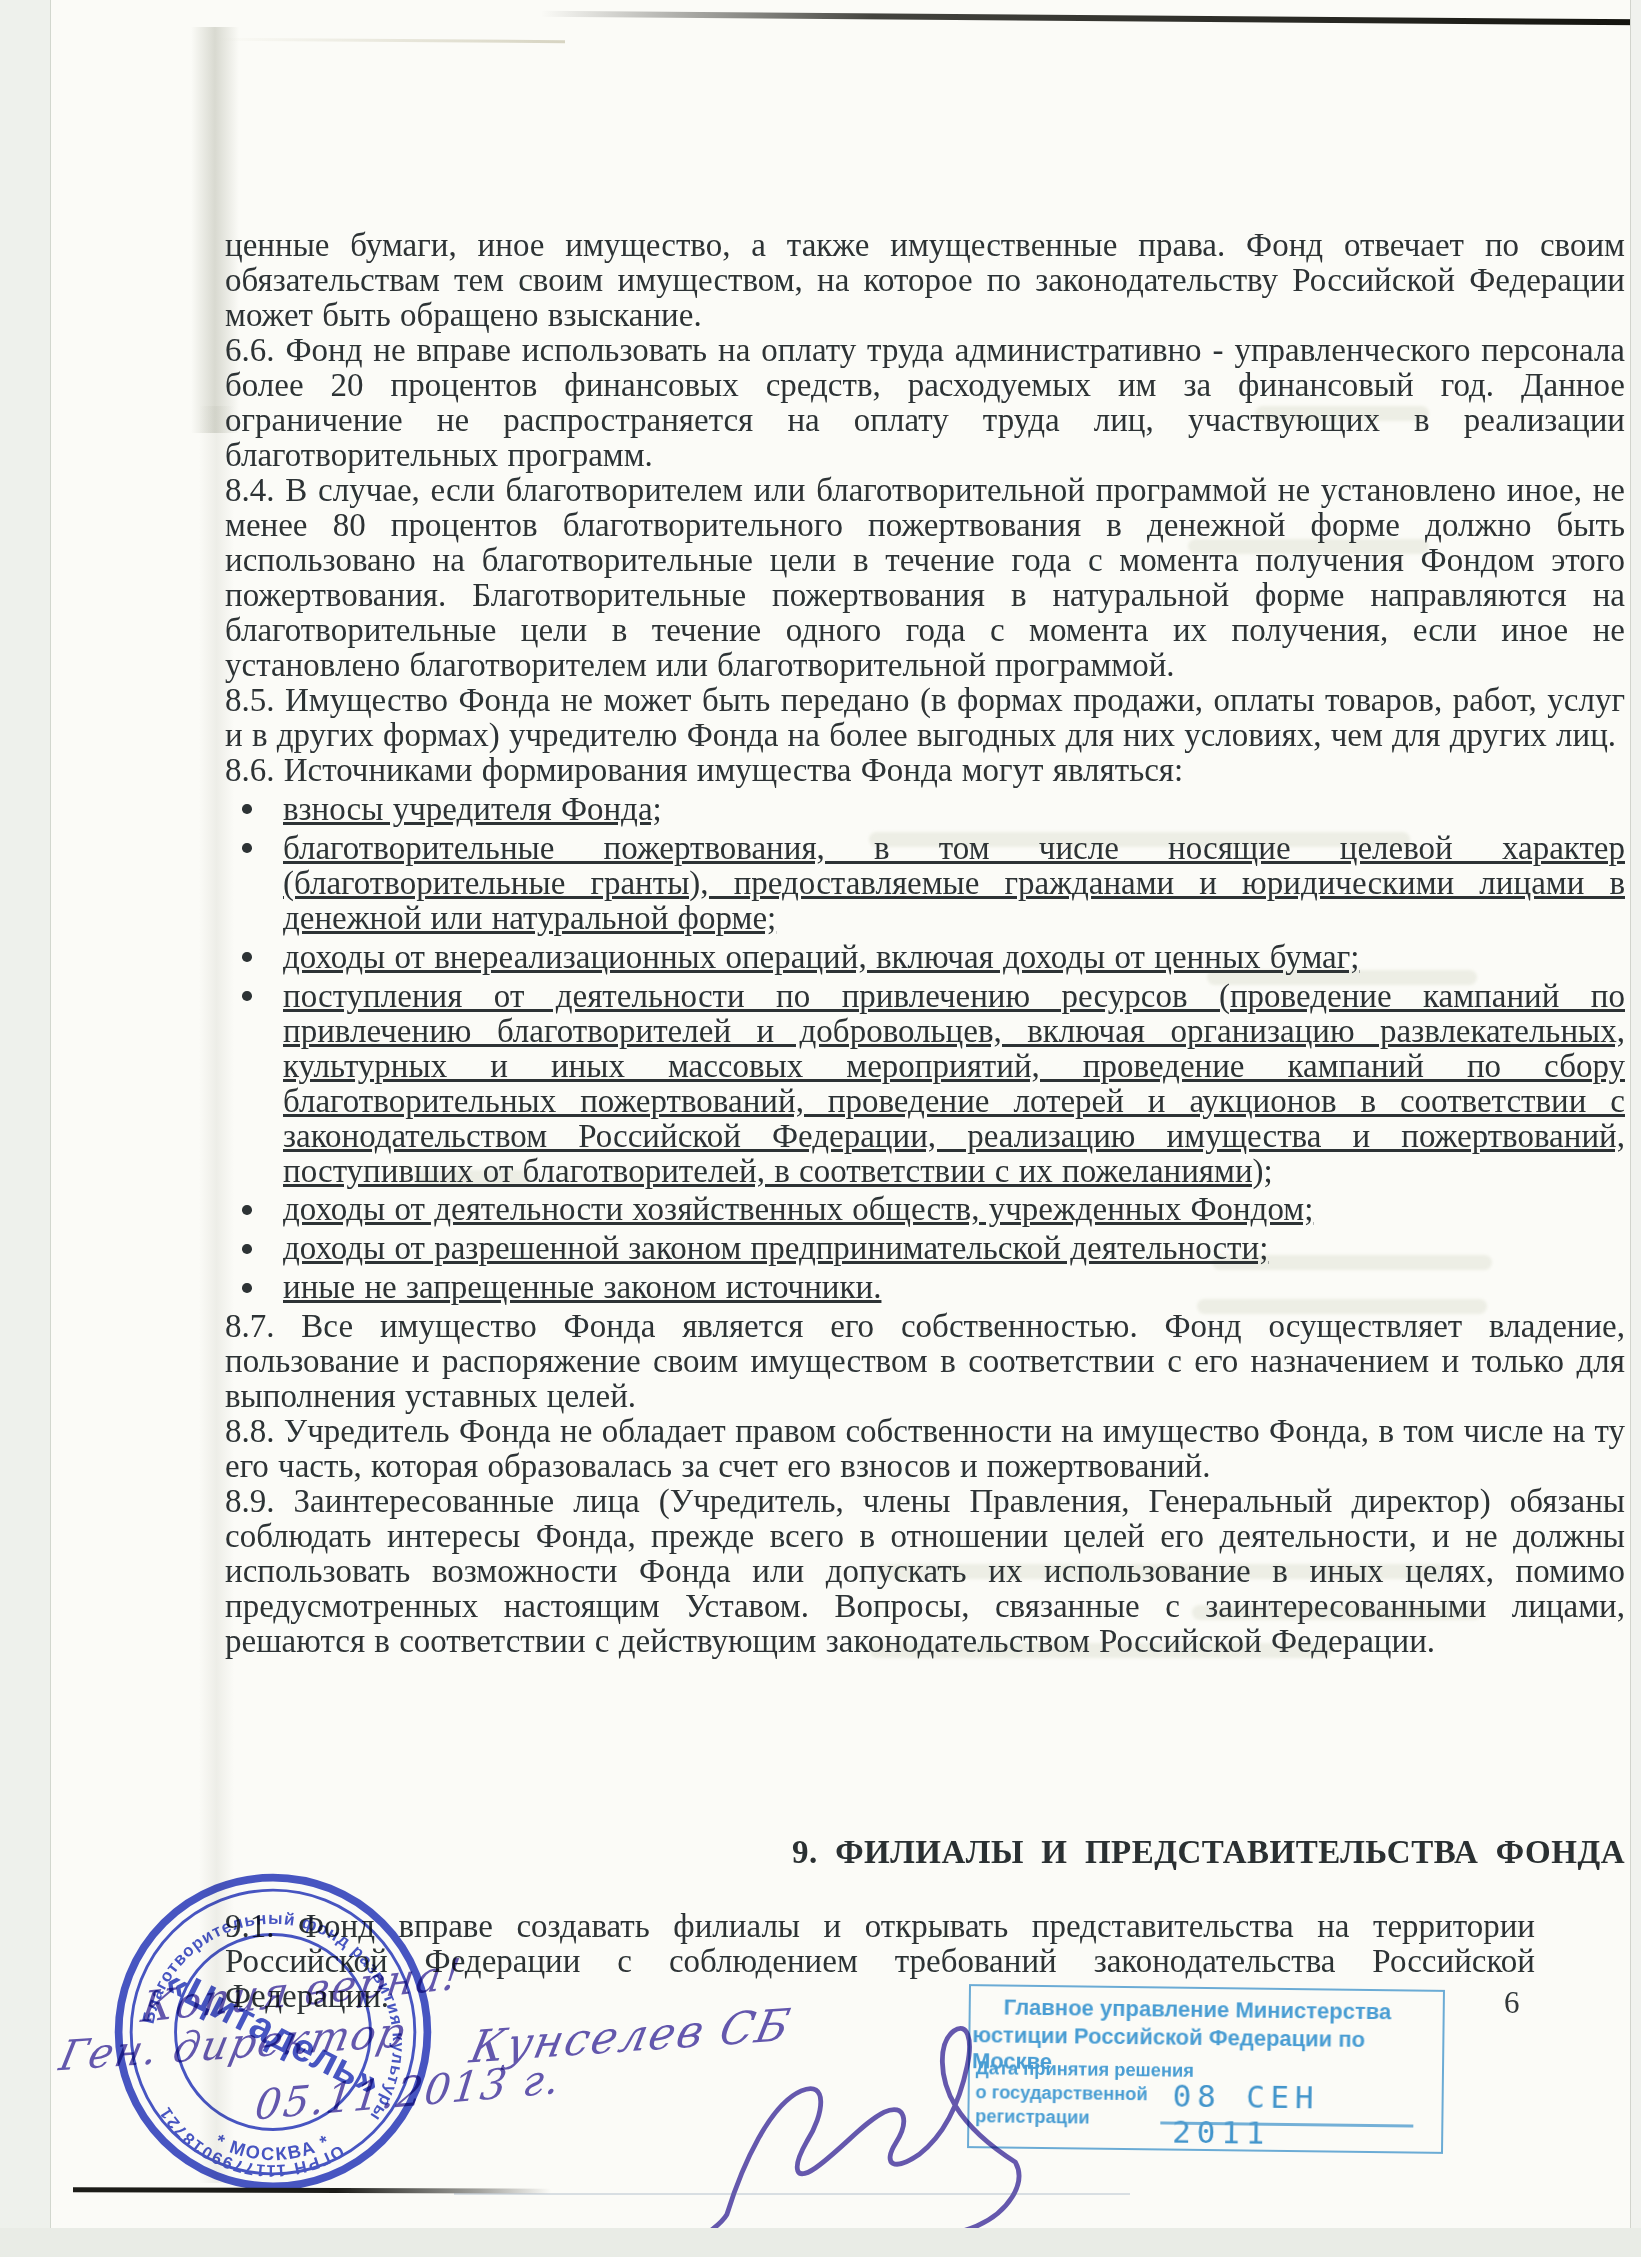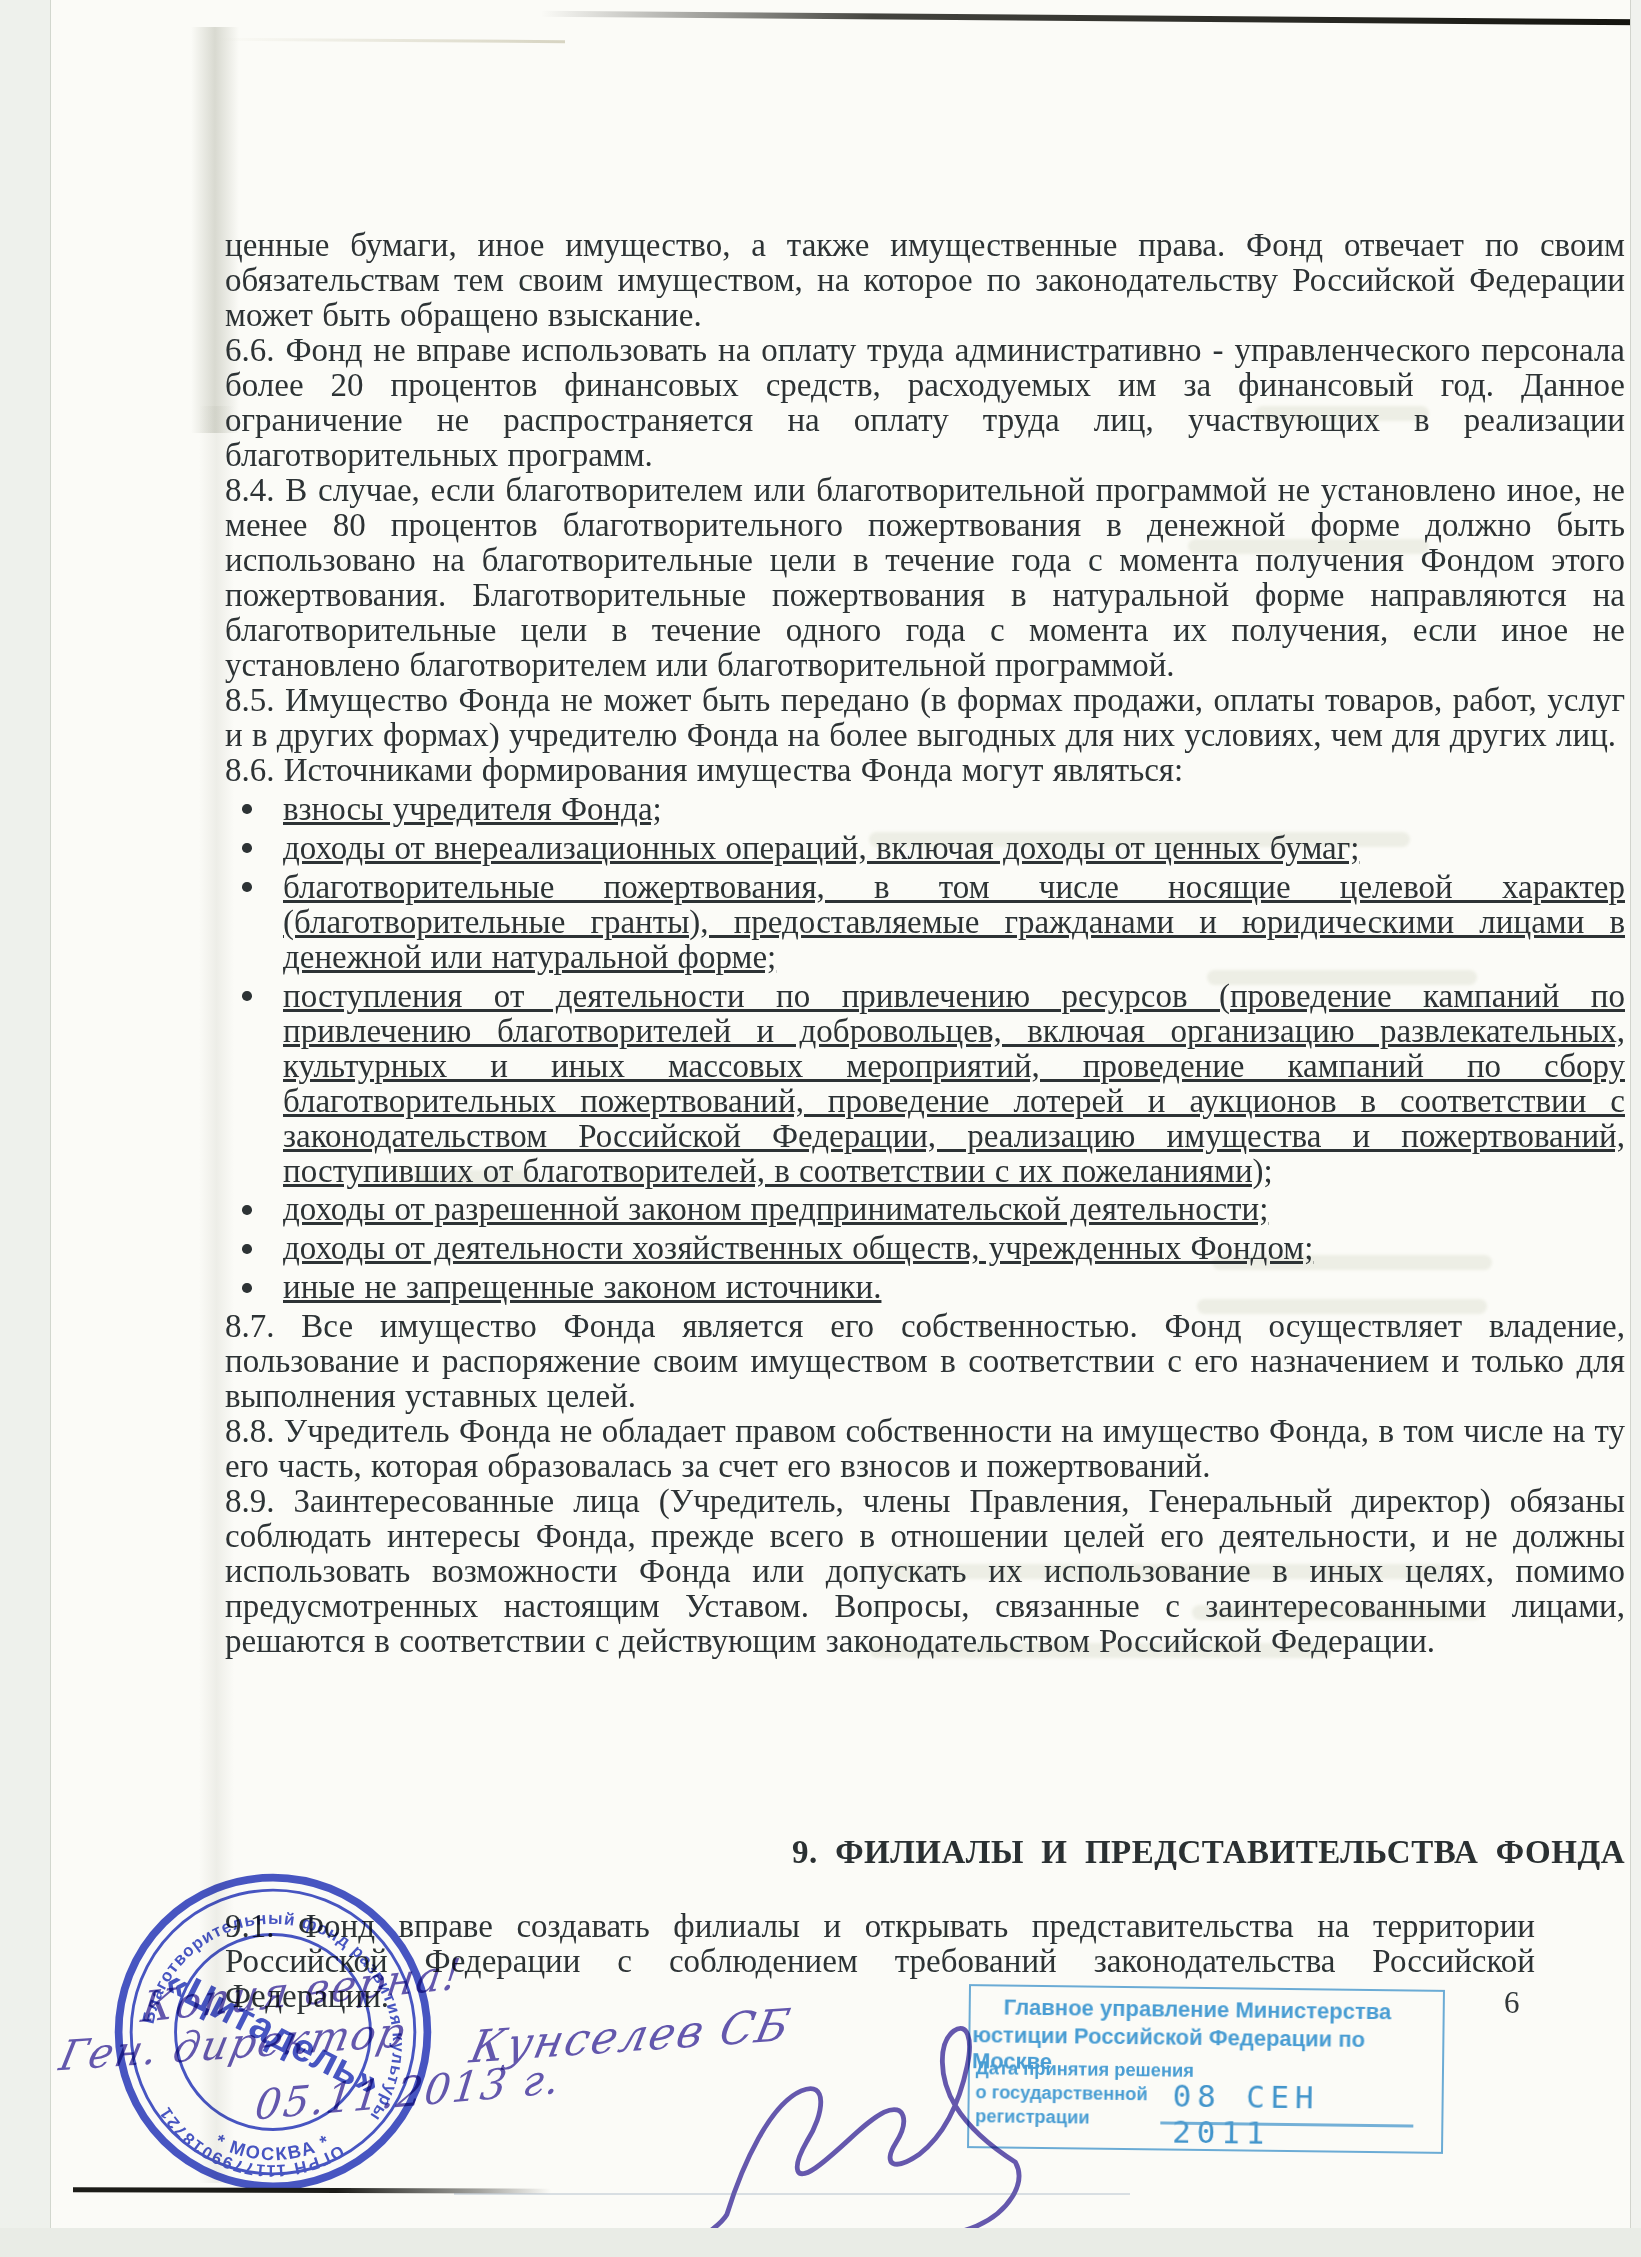--- a/index.html
+++ b/index.html
@@ -81,25 +81,25 @@
   <div class="ghost" style="left:869px;top:1643px;width:463px;"></div>
 
   <div class="textcol">
     <p>ценные бумаги, иное имущество, а также имущественные права. Фонд отвечает по своим обязательствам тем своим имуществом, на которое по законодательству Российской Федерации может быть обращено взыскание.</p>
     <p>6.6. Фонд не вправе использовать на оплату труда административно - управленческого персонала более 20 процентов финансовых средств, расходуемых им за финансовый год. Данное ограничение не распространяется на оплату труда лиц, участвующих в реализации благотворительных программ.</p>
     <p>8.4. В случае, если благотворителем или благотворительной программой не установлено иное, не менее 80 процентов благотворительного пожертвования в денежной форме должно быть использовано на благотворительные цели в течение года с момента получения Фондом этого пожертвования. Благотворительные пожертвования в натуральной форме направляются на благотворительные цели в течение одного года с момента их получения, если иное не установлено благотворителем или благотворительной программой.</p>
     <p>8.5. Имущество Фонда не может быть передано (в формах продажи, оплаты товаров, работ, услуг и в других формах) учредителю Фонда на более выгодных для них условиях, чем для других лиц.</p>
     <p>8.6. Источниками формирования имущества Фонда могут являться:</p>
     <ul>
       <li><span class="dot"></span><span>взносы учредителя Фонда;</span></li>
+      <li><span class="dot"></span><span>благотворительные пожертвования, в том числе носящие целевой характер (благотворительные гранты), предоставляемые гражданами и юридическими лицами в денежной или натуральной форме;</span></li>
       <li><span class="dot"></span><span>доходы от внереализационных операций, включая доходы от ценных бумаг;</span></li>
-      <li><span class="dot"></span><span>благотворительные пожертвования, в том числе носящие целевой характер (благотворительные гранты), предоставляемые гражданами и юридическими лицами в денежной или натуральной форме;</span></li>
       <li><span class="dot"></span><span>поступления от деятельности по привлечению ресурсов (проведение кампаний по привлечению благотворителей и добровольцев, включая организацию развлекательных, культурных и иных массовых мероприятий, проведение кампаний по сбору благотворительных пожертвований, проведение лотерей и аукционов в соответствии с законодательством Российской Федерации, реализацию имущества и пожертвований, поступивших от благотворителей, в соответствии с их пожеланиями);</span></li>
+      <li><span class="dot"></span><span>доходы от деятельности хозяйственных обществ, учрежденных Фондом;</span></li>
       <li><span class="dot"></span><span>доходы от разрешенной законом предпринимательской деятельности;</span></li>
-      <li><span class="dot"></span><span>доходы от деятельности хозяйственных обществ, учрежденных Фондом;</span></li>
       <li><span class="dot"></span><span>иные не запрещенные законом источники.</span></li>
     </ul>
     <p>8.7. Все имущество Фонда является его собственностью. Фонд осуществляет владение, пользование и распоряжение своим имуществом в соответствии с его назначением и только для выполнения уставных целей.</p>
     <p>8.8. Учредитель Фонда не обладает правом собственности на имущество Фонда, в том числе на ту его часть, которая образовалась за счет его взносов и пожертвований.</p>
     <p>8.9. Заинтересованные лица (Учредитель, члены Правления, Генеральный директор) обязаны соблюдать интересы Фонда, прежде всего в отношении целей его деятельности, и не должны использовать возможности Фонда или допускать их использование в иных целях, помимо предусмотренных настоящим Уставом. Вопросы, связанные с заинтересованными лицами, решаются в соответствии с действующим законодательством Российской Федерации.</p>
   </div>
 
   <h2 class="heading9">9. ФИЛИАЛЫ И ПРЕДСТАВИТЕЛЬСТВА ФОНДА</h2>
   <p class="clause91">9.1. Фонд вправе создавать филиалы и открывать представительства на территории Российской Федерации с соблюдением требований законодательства Российской Федерации.</p>
   <div class="pagenum">6</div>

